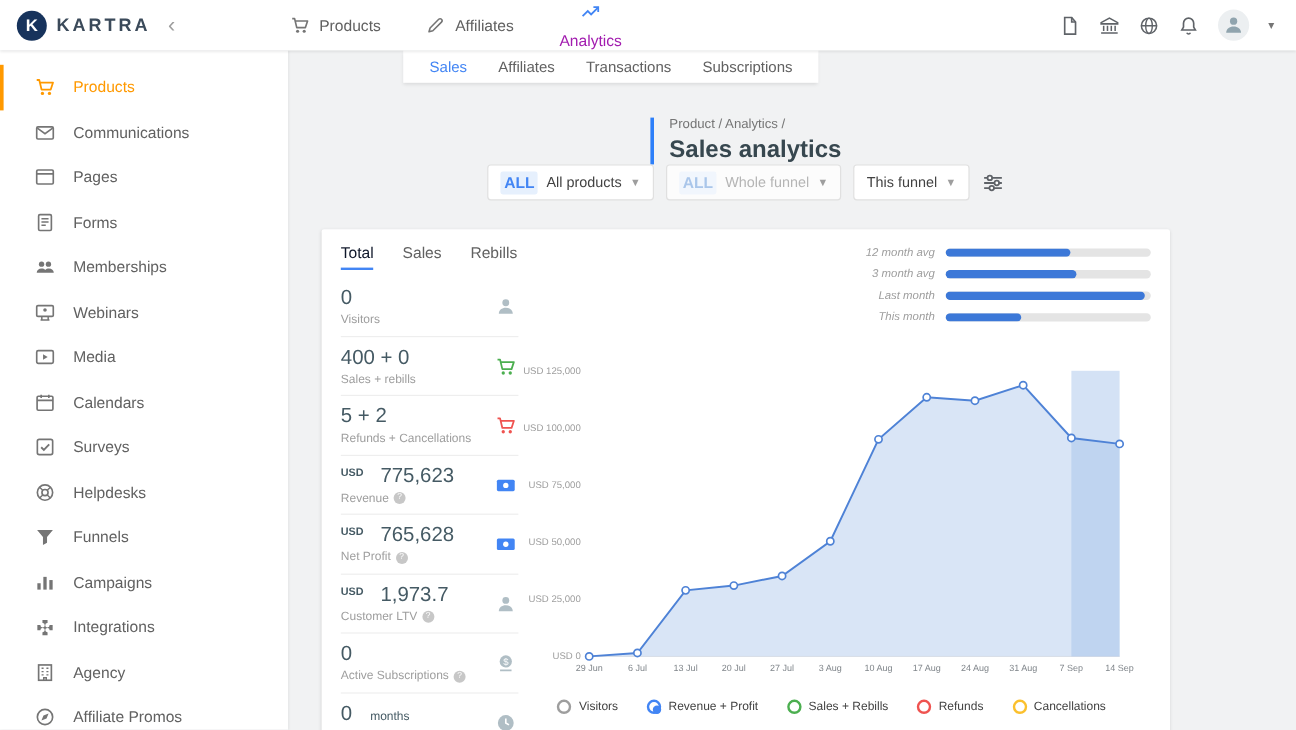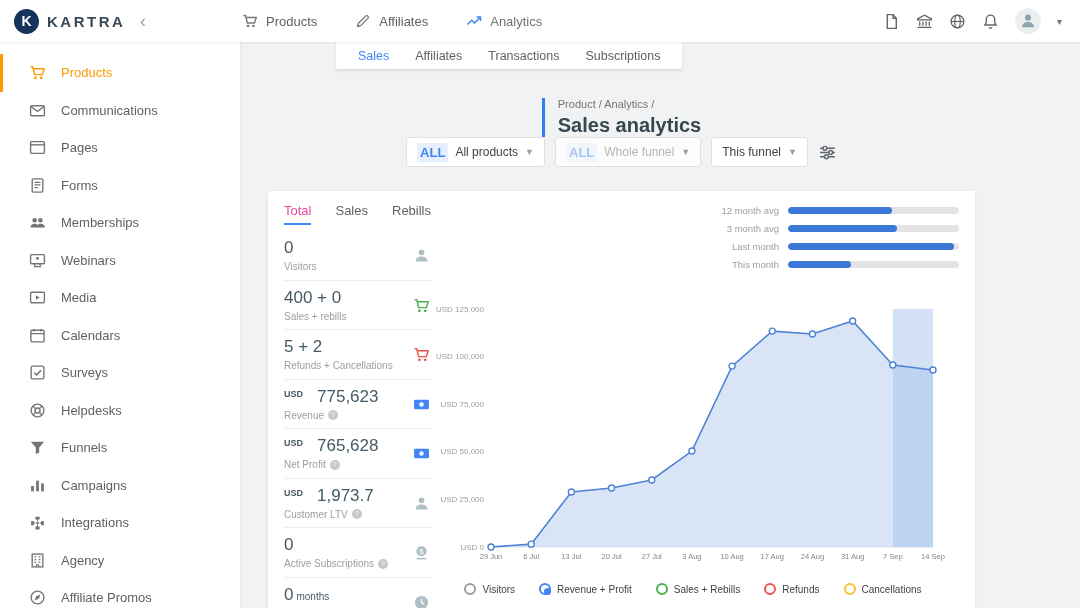--- a/index.html
+++ b/index.html
@@ -10,21 +10,21 @@
   .topbar { position:absolute; top:0; left:0; right:0; height:42px; background:#fff;
     display:flex; align-items:center; z-index:40; box-shadow:0 1px 2px rgba(0,0,0,.08); }
   .logo-wrap { display:flex; align-items:center; gap:8px; padding-left:14px; width:128px; }
   .logo-circle { width:25px; height:25px; border-radius:50%; background:#17335c; color:#fff;
     font-weight:bold; font-size:14px; display:flex; align-items:center; justify-content:center; }
   .brand { font-size:15px; font-weight:bold; letter-spacing:2.5px; color:#3b4a5a; }
   .collapse { color:#9e9e9e; font-size:18px; margin-left:12px; cursor:pointer; line-height:1; }
   .top-nav { display:flex; gap:38px; margin-left:96px; }
   .top-nav-item { display:flex; align-items:center; gap:8px; font-size:13px; color:#616161; cursor:pointer; }
   .top-nav-item .icn { width:16px; height:16px; color:#757575; }
-  .top-nav-item.active { color:#737373; }
+  .top-nav-item.active { color:#a21caf;flex-direction:column; }
   .top-nav-item.active .icn { color:#4285f4; }
   .top-right { margin-left:auto; display:flex; align-items:center; gap:16px; padding-right:18px; }
   .top-right .icn { width:17px; height:17px; color:#5f6368; cursor:pointer; }
   .avatar { width:26px; height:26px; border-radius:50%; background:#eceff1; display:flex;
     align-items:center; justify-content:center; overflow:hidden; cursor:pointer; }
   .avatar .icn { width:18px; height:18px; color:#90a4ae; }
   .caret-down { color:#757575; font-size:10px; cursor:pointer; }
   .icn svg { width:100%; height:100%; display:block; }
 
   
@@ -59,33 +59,33 @@
   .dropdown.disabled .dd-badge { color:#aac6ea; background:#f1f6fd; }
   .dd-caret { color:#9e9e9e; font-size:9px; }
   .filter-sliders { width:19px; height:19px; color:#5f6368; cursor:pointer; }
 
   
   .card { position:relative; width:707px; height:470px; background:#fff; margin:24px 0 0 28px;
     border-radius:2px; box-shadow:0 1px 3px rgba(0,0,0,.12); }
   .card-tabs { position:absolute; left:16px; top:12px; display:flex; gap:24px; }
   .card-tab { font-size:13px; color:#616161; padding-bottom:5px; cursor:pointer;
     border-bottom:2px solid transparent; }
-  .card-tab.active { color:#ec4899; border-bottom-color:#4285f4; }
+  .card-tab.active { color:#0f172a; border-bottom-color:#4285f4; }
 
   .stats { position:absolute; left:16px; top:40px; width:148px; }
   .stat { height:49.5px; border-bottom:1px solid #eee; padding-top:7px; position:relative; }
   .stat-value { font-size:17px; color:#455a64; }
   .stat-value .usd { font-size:9px; font-weight:bold; position:relative; top:-5px; margin-right:14px; }
-  .stat-value .suffix { font-size:10px; color:#455a64; margin-left:3px; }
+  .stat-value .suffix { font-size:10px; color:#455a64; margin-left:15px; }
   .stat-label { font-size:10px; color:#9e9e9e; margin-top:3px; display:flex; align-items:center; gap:4px; }
   .help-dot { width:10px; height:10px; border-radius:50%; background:#c7c7c7; color:#fff;
     font-size:7px; line-height:10px; text-align:center; display:inline-block; cursor:pointer; }
   .stat .icn { position:absolute; right:2px; top:16px; width:17px; height:17px; }
 
-  .avg-bars { position:absolute; right:16px; top:14px; width:258px; }
+  .avg-bars { position:absolute; right:16px; top:14px; width:258px;font-style:italic; }
   .avg-row { display:flex; align-items:center; gap:9px; margin-bottom:7px; }
   .avg-label { width:78px; text-align:right; font-size:9.5px; color:#9e9e9e; }
   .avg-track { flex:1; height:7px; background:#e4e4e4; border-radius:3.5px; overflow:hidden; }
   .avg-fill { height:100%; background:#3c78d8; border-radius:3.5px; }
 
   .chart-wrap { position:absolute; left:165px; top:108px; width:520px; height:268px; }
   .chart-wrap svg { overflow:visible; }
   .ytick { font-size:8px; fill:#9e9e9e; font-family:"Liberation Sans", sans-serif; }
   .xtick { font-size:7.5px; fill:#80868b; font-family:"Liberation Sans", sans-serif; }
 

